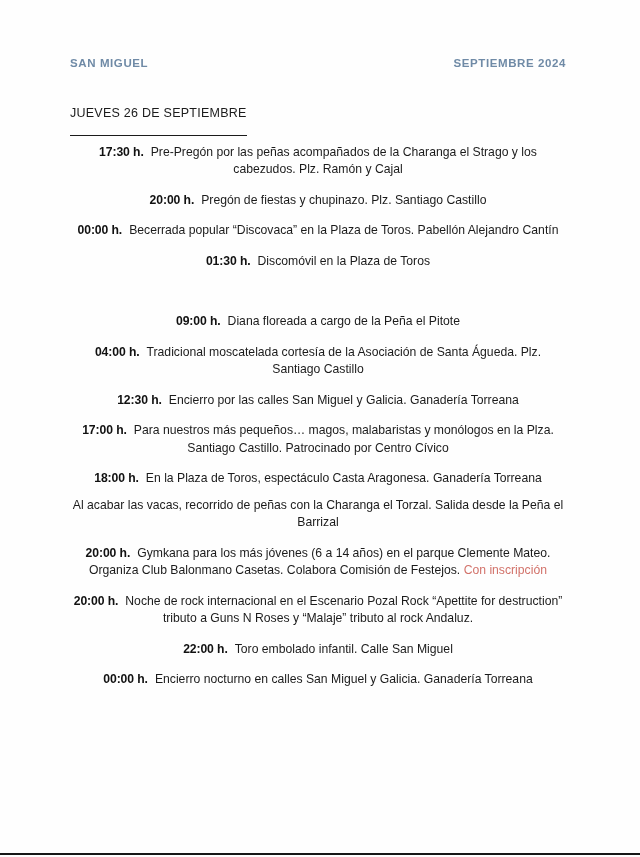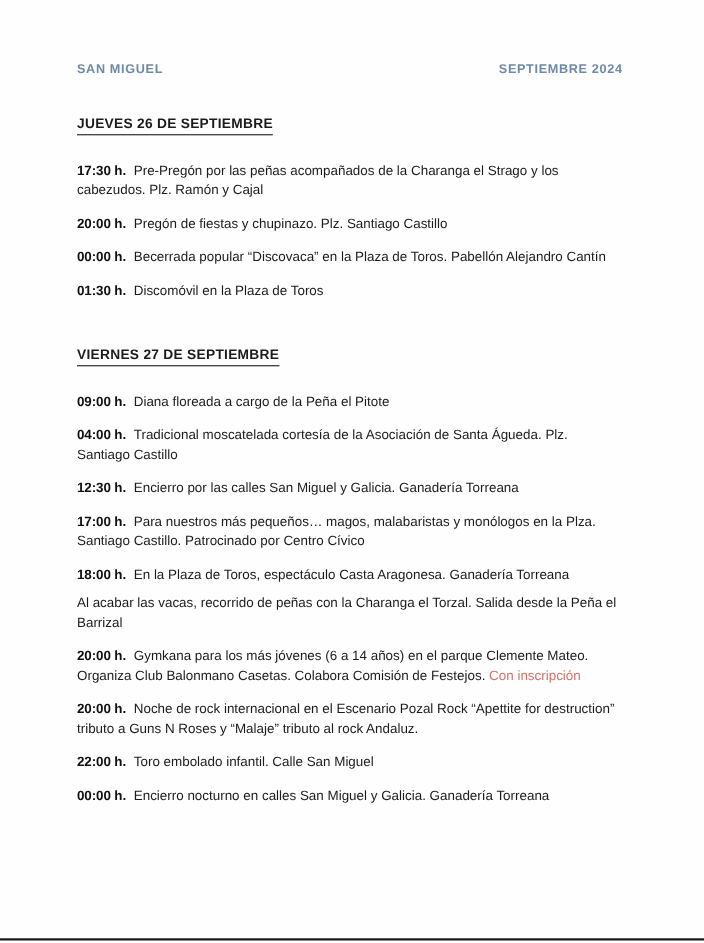--- a/index.html
+++ b/index.html
@@ -55,42 +55,42 @@
   .day-block {
     position: absolute;
     left: 0;
     width: 496px;
   }
   .day-block.day-0 { top: 103px; }
   .day-block.day-1 { top: 313px; }
 
   .day-heading {
     font-size: 12.5px;
-    font-weight: bold;
+    font-weight: normal;
     letter-spacing: 0.25px;
     color: #1b1b1b;
     display: inline-block;
     border-bottom: 1.4px solid #1b1b1b;
-    padding-bottom: 2px;
-    margin: 0 0 24px 0;
+    padding-bottom: 14px;
+    margin: 0 0 8px 0;
     line-height: 1.1;
   }
 
   .events {
     margin: 0;
     padding: 0;
     list-style: none;
   }
 
   .event {
     font-size: 12.2px;
     line-height: 17.5px;
     color: #1b1b1b;
     margin-bottom: 13px;
-    text-align: left;
+    text-align: center;
   }
   .event:last-child { margin-bottom: 0; }
 
   .event-time {
     font-weight: bold;
     color: #111111;
     letter-spacing: -0.1px;
   }
   .event-gap { display: inline-block; width: 7px; }
   .event-text { font-weight: normal; }
@@ -133,21 +133,20 @@
         <li class="event">
           <span class="event-time">00:00 h.</span><span class="event-gap"></span><span class="event-text">Becerrada popular “Discovaca” en la Plaza de Toros. Pabellón Alejandro Cantín</span>
         </li>
         <li class="event">
           <span class="event-time">01:30 h.</span><span class="event-gap"></span><span class="event-text">Discomóvil en la Plaza de Toros</span>
         </li>
       </ul>
     </section>
 
     <section class="day-block day-1">
-      <h2 class="day-heading">VIERNES 27 DE SEPTIEMBRE</h2>
       <ul class="events">
         <li class="event">
           <span class="event-time">09:00 h.</span><span class="event-gap"></span><span class="event-text">Diana floreada a cargo de la Peña el Pitote</span>
         </li>
         <li class="event">
           <span class="event-time">04:00 h.</span><span class="event-gap"></span><span class="event-text">Tradicional moscatelada cortesía de la Asociación de Santa Águeda. Plz. Santiago Castillo</span>
         </li>
         <li class="event">
           <span class="event-time">12:30 h.</span><span class="event-gap"></span><span class="event-text">Encierro por las calles San Miguel y Galicia. Ganadería Torreana</span>
         </li>

